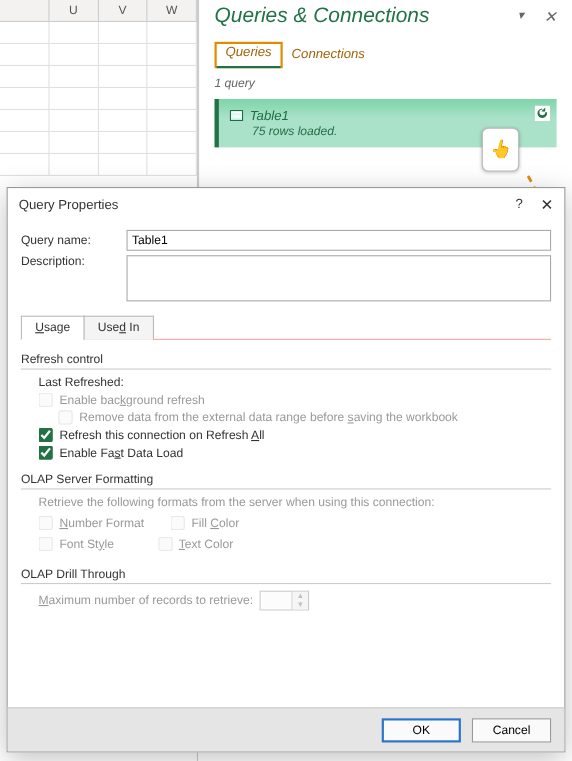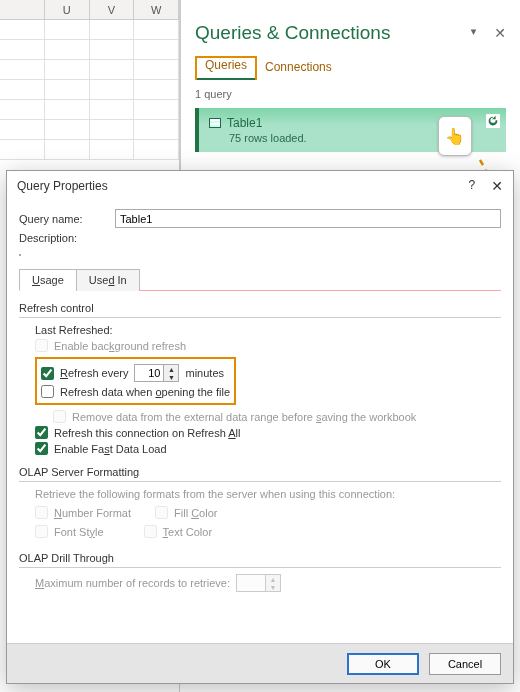--- a/index.html
+++ b/index.html
@@ -24,22 +24,23 @@
   .col-headers { display: flex; height: 20px; background: #f3f2f1; border-bottom: 1px solid #ccc; }
   .col-headers div { flex: 1; text-align: center; font-size: 11px; color: #555; border-right: 1px solid #ccc; line-height: 20px; }
   .grid-rows div { height: 20px; border-bottom: 1px solid #e0e0e0; display:flex; }
   .grid-rows div span { flex:1; border-right:1px solid #e0e0e0; }
 
   
   .pane {
     position: absolute;
     left: 180px; top: 0; right: 0; height: 170px;
     background: #fff;
-    padding: 22px 14px 0 14px;
+    padding: 4px 14px 0 14px;
     border-left: 1px solid #ccc;
+    font-style: italic;
   }
   .pane-title { font-size: 19px; color: #217346; font-weight: 400; display:flex; align-items:center; justify-content:space-between;}
   .pane-title .ctrls { display:flex; gap:18px; color:#666; }
   .pane-tabs { margin-top: 12px; display:flex; gap:0; font-size:12px; }
   .ptab { padding: 4px 8px 6px; color:#a16207; cursor:pointer; }
   .ptab.active { border-bottom: 2px solid #217346; }
   .ptab-box { border: 2px solid #e28b00; padding:0; }
   .qcount { margin-top: 8px; font-size: 11px; color: #666; }
   .query-card {
     margin-top: 8px;
@@ -81,21 +82,21 @@
   .titlebar { height:30px; display:flex; align-items:center; justify-content:space-between; padding:0 10px; }
   .titlebar .t { font-size:12px; }
   .titlebar .tctrls { display:flex; gap:16px; color:#333; }
   .qclose { font-size:14px; cursor:pointer; }
   .qhelp { cursor:pointer; }
 
   .dlg-body { padding: 4px 12px 0 12px; flex:1; overflow:hidden; }
   .fieldrow { display:flex; align-items:center; gap:10px; margin: 4px 0;}
   .fieldrow label.f { width: 86px; font-size:11px; }
   .fieldrow input[type=text] { flex:1; border:1px solid #aaa; height:19px; padding:0 4px; font-size:11px; }
-  .fieldrow.descr { align-items:flex-start;flex-direction:column; }
+  .fieldrow.descr { align-items:flex-start; }
   .fieldrow.descr .desc-box { flex:1; height:42px; border:1px solid #aaa; background:#fff; }
 
   .tabs { margin-top:12px; border-bottom:1px solid #fca5a5; display:flex; }
   .tab { padding:4px 12px; font-size:11px; border:1px solid #bbb; border-bottom:none; margin-right:-1px; background:#f4f4f4; cursor:pointer; position:relative; top:1px;}
   .tab.active { background:#fff; border-bottom:1px solid #fff; }
 
   .section { margin-top:10px; }
   .section-title { font-size:11px; }
   .section hr { border:none; border-top:1px solid #ccc; margin:2px 0 6px 0;}
 
@@ -236,38 +237,20 @@
       <span class="section-title">Refresh control</span><hr>
       <div class="indent">
         <div class="row">
             <span>Last Refreshed:</span>
           </div>
         <div class="row disabled">
           <input type="checkbox" disabled="" style="">
           <span>Enable bac<u>k</u>ground refresh</span>
         </div>
 
-        <div class="hl" style="margin:2px 0;">
-          <div class="row">
-            <input type="checkbox" checked="" style="">
-            <span><u>R</u>efresh every</span>
-            <span class="spin">
-              <input type="text" value="10" style="">
-              <span class="btns">
-                  <span>▲</span>
-                  <span>▼</span>
-                </span>
-            </span>
-            <span>minutes</span>
-          </div>
-          <div class="row">
-            <input type="checkbox" style="">
-            <span>Refresh data when <u>o</u>pening the file</span>
-          </div>
-        </div>
 
         <div class="row disabled" style="padding-left:18px;">
           <input type="checkbox" disabled="" style="">
           <span>Remove data from the external data range before <u>s</u>aving the workbook</span>
         </div>
         <div class="row">
           <input type="checkbox" checked="" style="">
           <span>Refresh this connection on Refresh <u>A</u>ll</span>
         </div>
         <div class="row">

